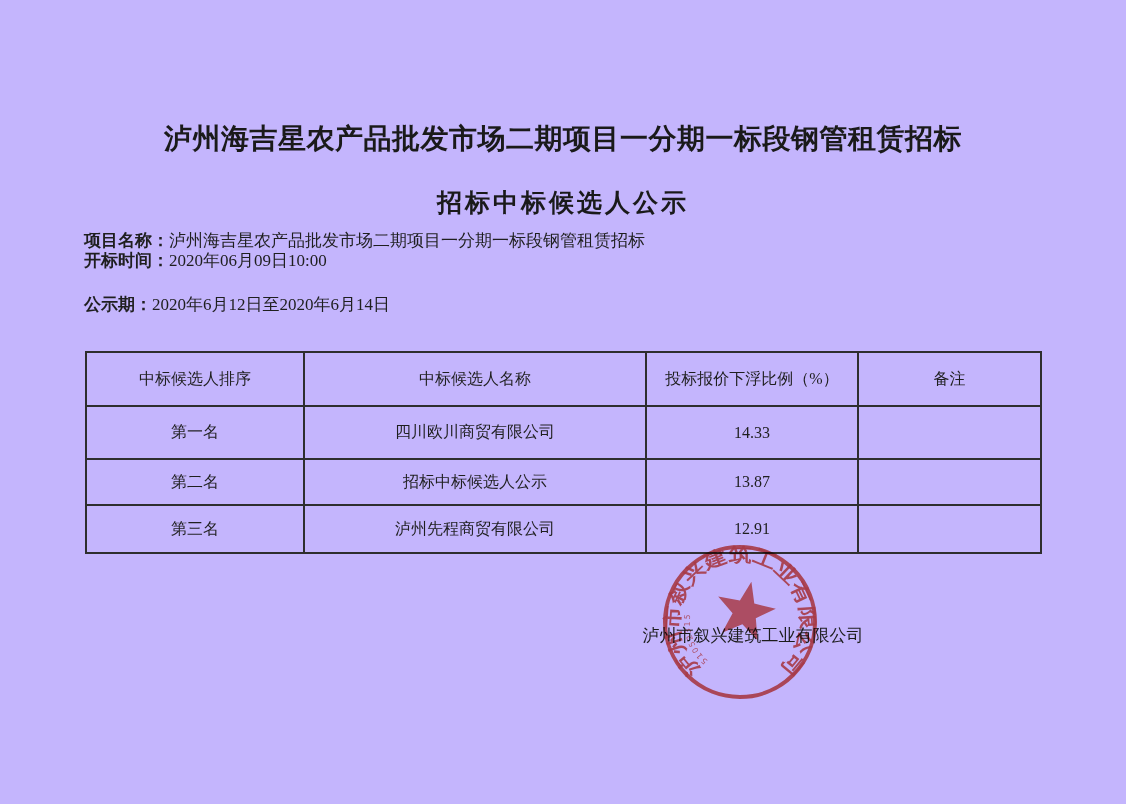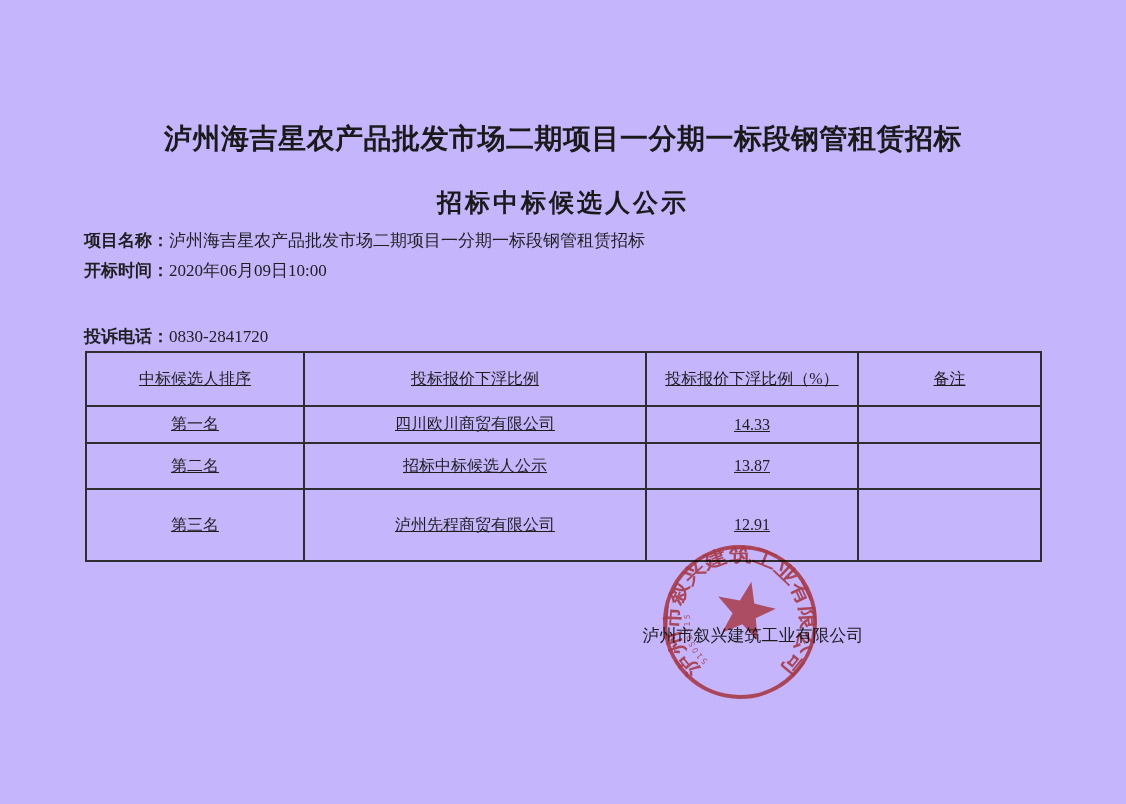--- a/index.html
+++ b/index.html
@@ -19,30 +19,30 @@
   .title2{
     position:absolute;top:186px;left:0;width:1126px;
     text-align:center;font-size:25px;font-weight:bold;
     letter-spacing:3px;color:#1a1a1a;
   }
   .info-line{
     position:absolute;left:84px;font-size:17px;color:#1f1f1f;white-space:nowrap;
   }
   .info-line .lbl{font-weight:bold;}
   .info-line .val{font-weight:normal;}
-  .i1{top:229px}.i2{top:259px}.i3{top:293px}.i4{top:325px}
+  .i1{top:229px}.i2{top:249px}.i3{top:293px}.i4{top:325px}
   table.bidtable{
     position:absolute;left:85px;top:351px;
     width:955px;border-collapse:collapse;table-layout:fixed;
     font-size:16px;color:#1f1f1f;
   }
   table.bidtable th,table.bidtable td{
     border:2px solid #2e2e2e;
     text-align:center;vertical-align:middle;
-    padding:0;overflow:hidden;text-decoration:underline;
+    padding:0;overflow:hidden;
   }
   table.bidtable th{font-weight:normal;}
   .footer-block{
     position:absolute;left:630px;top:624px;width:246px;
     text-align:center;font-size:17px;color:#1c1c1c;line-height:23px;
   }
   .seal{
     position:absolute;left:648px;top:532px;width:184px;height:184px;
     mix-blend-mode:multiply;opacity:0.88;pointer-events:none;
   }
@@ -55,51 +55,51 @@
 
   <div class="title1">泸州海吉星农产品批发市场二期项目一分期一标段钢管租赁招标</div>
   <div class="title2">招标中标候选人公示</div>
 
   <div class="info-line i1">
     <span class="lbl">项目名称：</span><span class="val">泸州海吉星农产品批发市场二期项目一分期一标段钢管租赁招标</span>
   </div>
   <div class="info-line i2">
     <span class="lbl">开标时间：</span><span class="val">2020年06月09日10:00</span>
   </div>
-  <div class="info-line i4">
-    <span class="lbl">投诉电话：</span><span class="val">0830-2841720</span>
+  <div class="info-line i3">
+    <span class="lbl">公示期：</span><span class="val">2020年6月12日至2020年6月14日</span>
   </div>
 
   <table class="bidtable">
     <colgroup>
       <col style="width:218px">
         <col style="width:342px">
         <col style="width:212px">
         <col style="width:183px">
     </colgroup>
     <tbody>
         <tr style="height:54px">
       <th>中标候选人排序</th>
-      <th>投标报价下浮比例</th>
+      <th>中标候选人名称</th>
       <th>投标报价下浮比例（%）</th>
       <th>备注</th>
     </tr>
-    <tr style="height:37px">
+    <tr style="height:53px">
       <td>第一名</td>
       <td>四川欧川商贸有限公司</td>
       <td>14.33</td>
       <td></td>
     </tr>
     <tr style="height:46px">
       <td>第二名</td>
       <td>招标中标候选人公示</td>
       <td>13.87</td>
       <td></td>
     </tr>
-    <tr style="height:72px">
+    <tr style="height:48px">
       <td>第三名</td>
       <td>泸州先程商贸有限公司</td>
       <td>12.91</td>
       <td></td>
     </tr>
   </tbody>
     </table>
 
   <div class="footer-block">
     <div>泸州市叙兴建筑工业有限公司</div>

